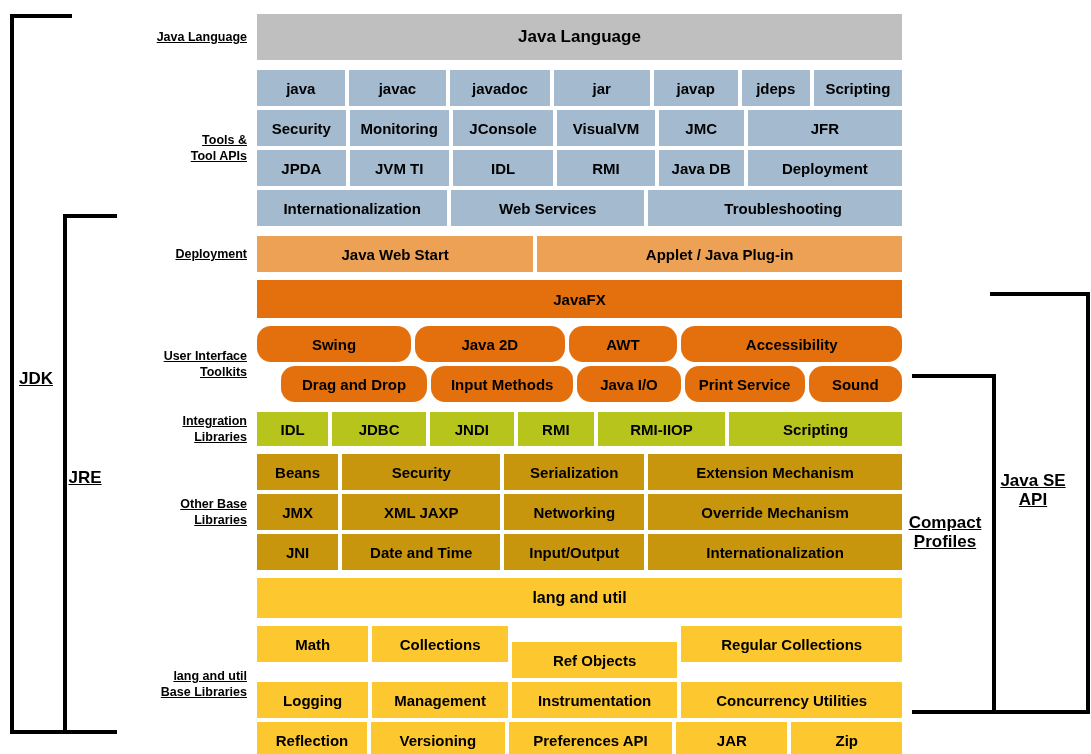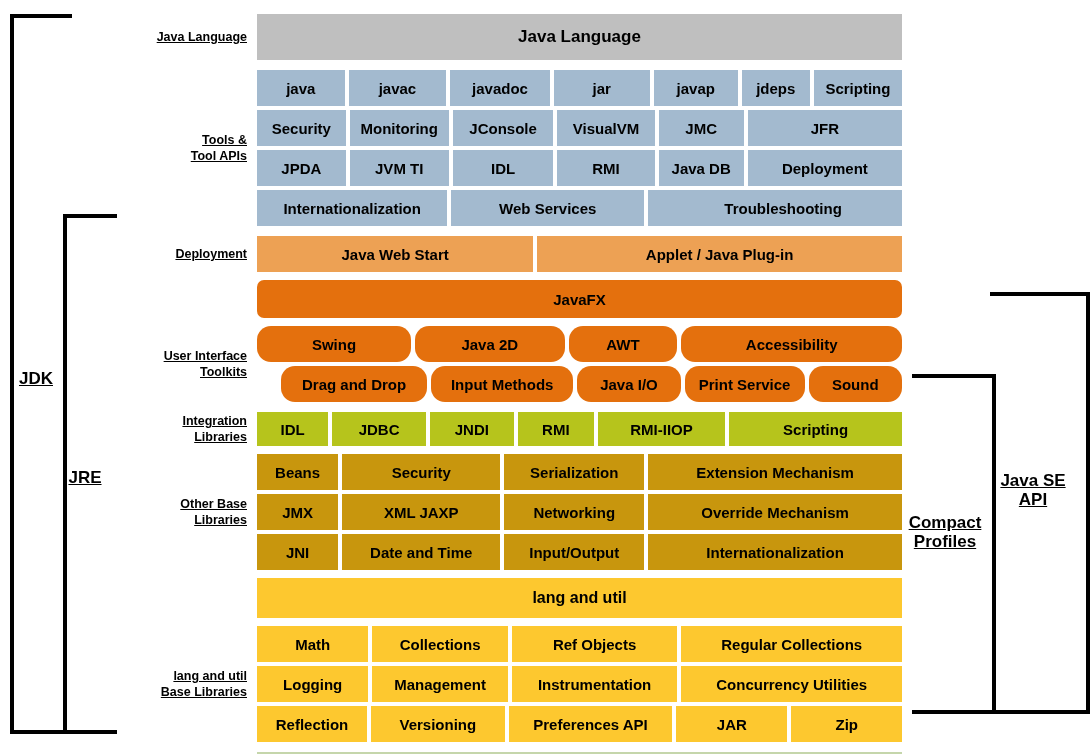--- a/index.html
+++ b/index.html
@@ -194,21 +194,21 @@
       <div style="height: 6px;"></div>
       <div class="band">
         <div class="row">
           <div class="cell c-deploy" style="flex: 43 1 0px;">Java Web Start</div>
           <div class="cell c-deploy" style="flex: 57 1 0px;">Applet / Java Plug-in</div>
         </div>
       </div>
       <div style="height: 4px;"></div>
       <div class="band">
         <div class="row">
-          <div class="cell c-fx" style="flex: 100 1 0px; border-radius: 7px;">JavaFX</div>
+          <div class="cell c-fx" style="flex: 100 1 0px;">JavaFX</div>
         </div>
       </div>
       <div style="height: 4px;"></div>
       <div class="band">
         <div class="row">
           <div class="cell c-ui" style="flex: 24.3 1 0px;">Swing</div>
           <div class="cell c-ui" style="flex: 23.6 1 0px;">Java 2D</div>
           <div class="cell c-ui" style="flex: 17 1 0px;">AWT</div>
           <div class="cell c-ui" style="flex: 35.1 1 0px;">Accessibility</div>
         </div>
@@ -256,21 +256,21 @@
       <div class="band">
         <div class="row">
           <div class="cell c-luBig" style="flex: 100 1 0px;">lang and util</div>
         </div>
       </div>
       <div style="height: 4px;"></div>
       <div class="band">
         <div class="row">
           <div class="cell c-lu" style="flex: 17.4 1 0px;">Math</div>
           <div class="cell c-lu" style="flex: 21.3 1 0px;">Collections</div>
-          <div class="cell c-lu" style="flex: 26.2 1 0px;">Ref Objects</div>
+          <div class="cell c-lu" style="flex: 26.2 1 0px; margin-top: 16px;">Ref Objects</div>
           <div class="cell c-lu" style="flex: 35.1 1 0px;">Regular Collections</div>
         </div>
         <div class="row">
           <div class="cell c-lu" style="flex: 17.4 1 0px;">Logging</div>
           <div class="cell c-lu" style="flex: 21.3 1 0px;">Management</div>
           <div class="cell c-lu" style="flex: 26.2 1 0px;">Instrumentation</div>
           <div class="cell c-lu" style="flex: 35.1 1 0px;">Concurrency Utilities</div>
         </div>
         <div class="row">
           <div class="cell c-lu" style="flex: 17.4 1 0px;">Reflection</div>

